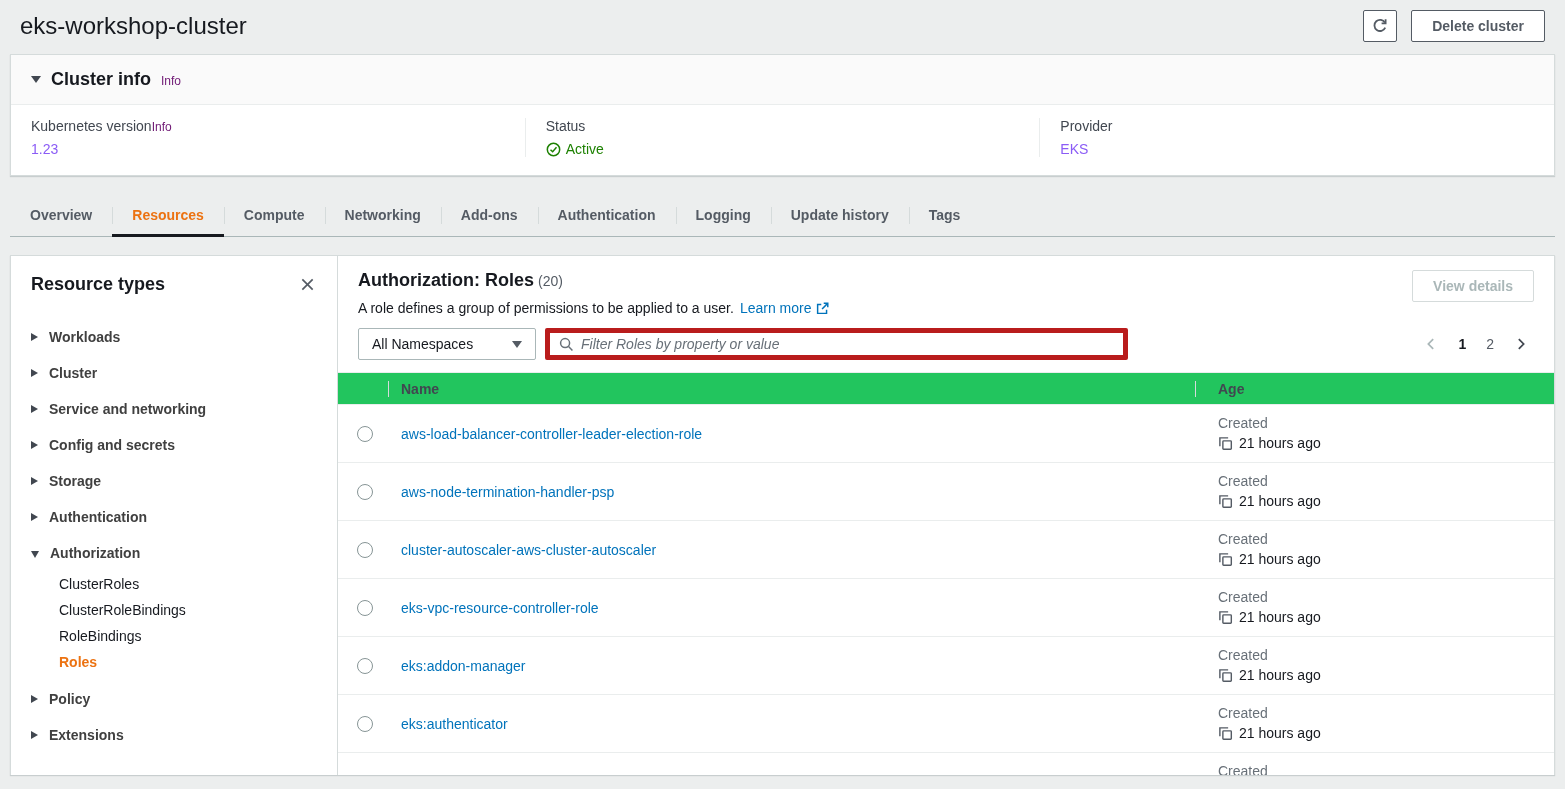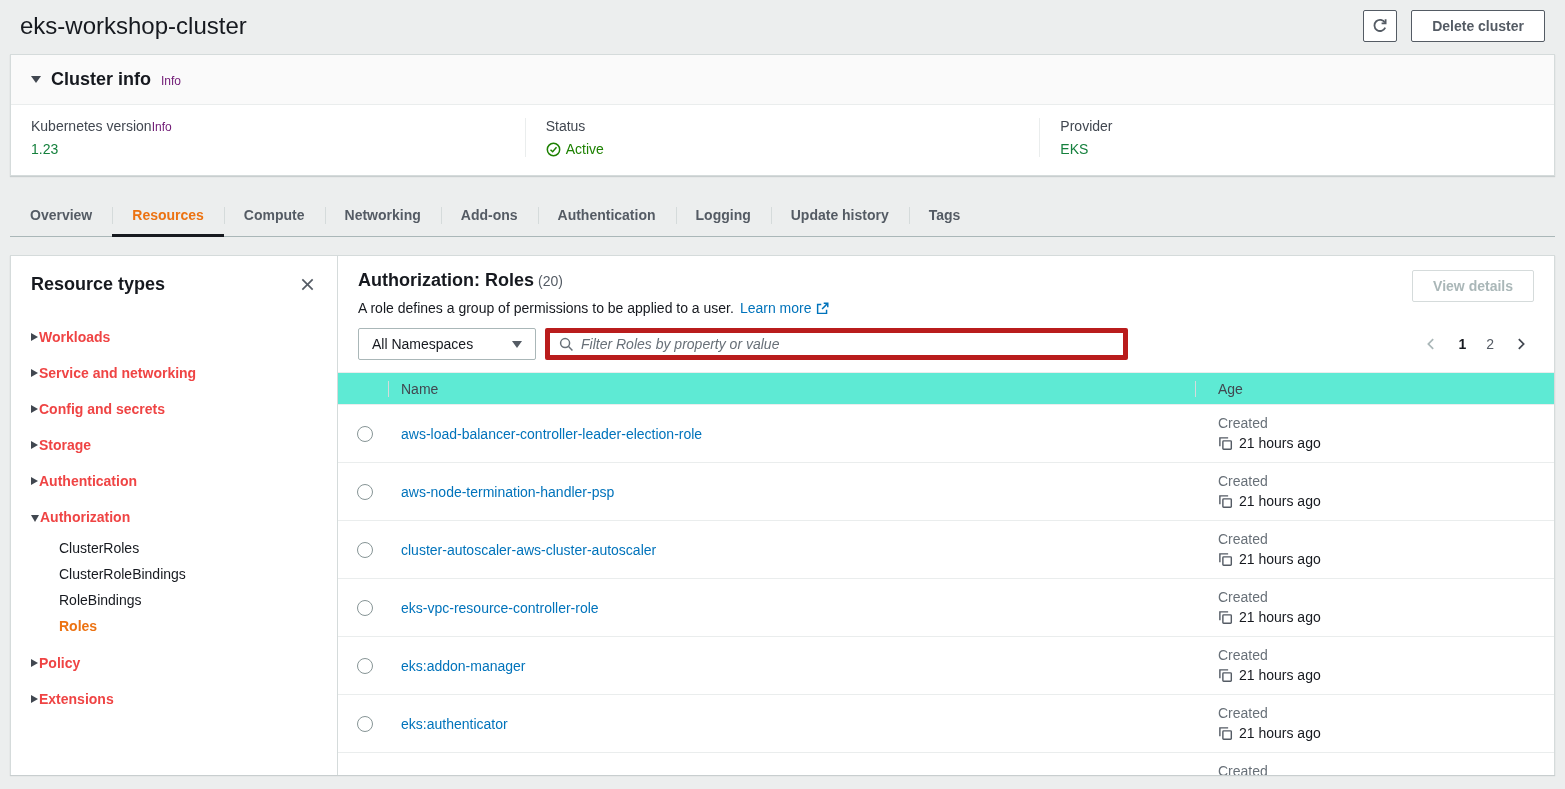--- a/index.html
+++ b/index.html
@@ -38,21 +38,21 @@
     width: 0; height: 0; align-self: center;
     border-left: 5px solid transparent; border-right: 5px solid transparent;
     border-top: 7px solid #414750; cursor: pointer;
   }
   .info-link { color: #701a75; font-size: 12px; font-weight: 400; text-decoration: none; cursor: pointer; }
   .card-body { display: flex; padding: 13px 0 18px; }
   .info-col { flex: 1; padding: 0 20px; }
   .info-col + .info-col { border-left: 1px solid #eaeded; }
   .field-label { color: #414750; display: inline-block; }
   .field-label-row { display: flex; align-items: flex-end; gap: 0; }
-  .field-value { margin-top: 7px; color: #15803d; }
+  .field-value { margin-top: 7px; color: #8b5cf6; }
   .status-value { display: flex; align-items: center; gap: 5px; color: #1d8102; }
   
   .tabs { display: flex; margin: 20px 10px 0; border-bottom: 1px solid #aab7b8; }
   .tab {
     position: relative; padding: 11px 20px 13px; font-weight: 700; color: #545b64; cursor: pointer;
   }
   .tab + .tab::before {
     content: ""; position: absolute; left: 0; top: 11px; width: 1px; height: 17px; background: #d5dbdb;
   }
   .tab.active { color: #ec7211; }
@@ -65,22 +65,22 @@
     border: 1px solid #d5dbdb; border-bottom: none; box-shadow: 0 1px 1px rgba(0,28,36,.15);
     overflow: hidden;
   }
   
   .sidebar { width: 327px; flex: none; border-right: 1px solid #d5dbdb; padding: 18px 20px; }
   .sidebar-header { display: flex; justify-content: space-between; align-items: center; }
   .sidebar-title { font-size: 18px; font-weight: 700; }
   .close-btn { cursor: pointer; display: flex; padding: 2px; }
   .tree { margin-top: 24px; }
   .tree-group {
-    display: flex; align-items: center; gap: 1px; padding: 10px 0;
-    font-weight: 700; color: #ef4444; cursor: pointer;
+    display: flex; align-items: center; gap: 11px; padding: 10px 0;
+    font-weight: 700; color: #404040; cursor: pointer;
   }
   .tri-right {
     width: 0; height: 0; flex: none;
     border-top: 4.5px solid transparent; border-bottom: 4.5px solid transparent;
     border-left: 7px solid #414750;
   }
   .tri-down {
     width: 0; height: 0; flex: none; margin-top: 2px;
     border-left: 4.5px solid transparent; border-right: 4.5px solid transparent;
     border-top: 7px solid #414750;
@@ -113,23 +113,23 @@
   .search-box input::placeholder { font-style: italic; color: #687078; }
   .flex-spacer { flex: 1; }
   .pagination { display: flex; align-items: center; gap: 20px; margin-right: 6px; }
   .page-num { color: #545b64; cursor: pointer; }
   .page-num.current { color: #16191f; font-weight: 700; cursor: default; }
   .page-chevron { display: flex; cursor: pointer; }
   .page-chevron.disabled { cursor: default; }
   
   .table { margin: 12px -20px 0; }
   .thead {
-    display: flex; align-items: center; height: 33px; background: #5eead4;
+    display: flex; align-items: center; height: 33px; background: #22c55e;
     border-top: 1px solid #eaeded; border-bottom: 1px solid #eaeded;
-    font-weight: 400; color: #414750;
+    font-weight: 700; color: #414750;
   }
   .vdiv { width: 1px; height: 16px; background: #d5dbdb; flex: none; }
   .col-sel { width: 50px; flex: none; }
   .col-name { flex: 1; min-width: 0; padding-left: 12px; }
   .col-age { width: 358px; flex: none; padding-left: 22px; }
   .trow { display: flex; height: 58px; border-bottom: 1px solid #eaeded; }
   .cell-sel { width: 51px; flex: none; display: flex; align-items: center; padding-left: 19px; }
   .radio { width: 16px; height: 16px; border: 1px solid #879596; border-radius: 50%; background: #fff; cursor: pointer; }
   .cell-name { flex: 1; min-width: 0; display: flex; align-items: center; padding-left: 12px; }
   .cell-name a { color: #0073bb; text-decoration: none; cursor: pointer; }
@@ -217,20 +217,24 @@
         </svg>
       </span>
     </div>
     <div class="tree">
       <div class="tree-group">
         <span class="tri-right"></span>
         <span>Workloads</span>
       </div>
       <div class="tree-group">
         <span class="tri-right"></span>
+        <span>Cluster</span>
+      </div>
+      <div class="tree-group">
+        <span class="tri-right"></span>
         <span>Service and networking</span>
       </div>
       <div class="tree-group">
         <span class="tri-right"></span>
         <span>Config and secrets</span>
       </div>
       <div class="tree-group">
         <span class="tri-right"></span>
         <span>Storage</span>
       </div>

